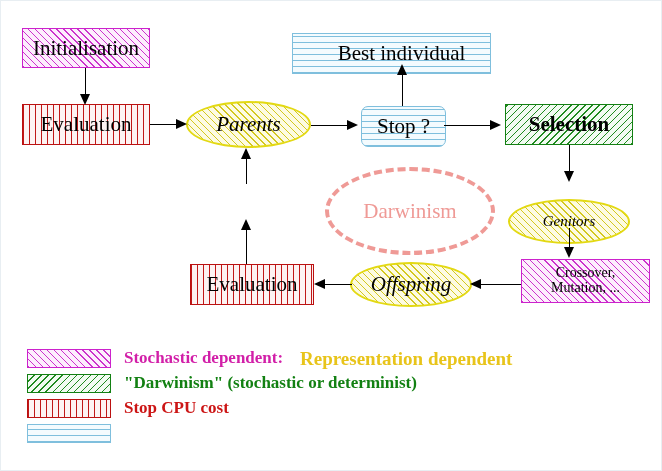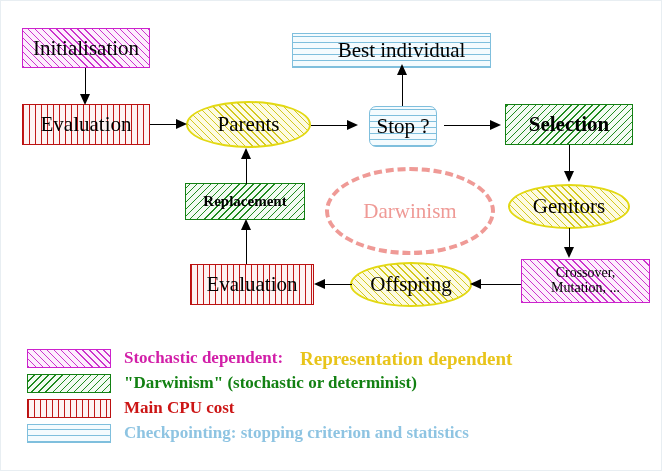--- a/index.html
+++ b/index.html
@@ -51,20 +51,21 @@
     background-color: #f4fbfe;
     background-image: repeating-linear-gradient(0deg,
         #7fbfdd 0px, #7fbfdd 1px, rgba(255,255,255,0) 1px, rgba(255,255,255,0) 6px);
     border: 1.5px solid #7fbfdd;
   }
   .fill-yellow {
     background-color: #fdfbe2;
     background-image: repeating-linear-gradient(45deg,
         #d4c820 0px, #d4c820 1px, rgba(255,255,255,0) 1px, rgba(255,255,255,0) 5px);
     border: 2px solid #e3d913;
+    font-style: italic;
   }
 
   .ellipse { border-radius: 50%; }
   .rounded { border-radius: 7px; }
 
   
   .line {
     position: absolute;
     background: #000000;
   }
@@ -127,52 +128,49 @@
   </div>
 
   <div class="node fill-red" style="left:22px; top:104px; width:128px; height:41px; font-size:21px;">
     <span>Evaluation</span>
   </div>
 
   <div class="node fill-yellow ellipse" style="left:186px; top:101px; width:125px; height:47px; font-size:21px;">
     <span>Parents</span>
   </div>
 
-  <div class="node fill-blue" style="left:292px; top:33px; width:199px; height:35px; font-size:21px;padding-left:20px;">
+  <div class="node fill-blue" style="left:292px; top:33px; width:199px; height:41px; font-size:21px;padding-left:20px;">
     <span>Best individual</span>
   </div>
 
-  <div class="node fill-blue rounded" style="left:369px; top:106px; width:68px; height:41px; font-size:21px;">
+  <div class="node fill-blue rounded" style="left:361px; top:106px; width:85px; height:41px; font-size:21px;">
     <span>Stop ?</span>
   </div>
 
   <div class="node fill-green" style="left:505px; top:104px; width:128px; height:41px; font-size:21px;">
     <span>Selection</span>
   </div>
 
-  <div class="node fill-yellow ellipse" style="left:508px; top:184px; width:122px; height:45px; font-size:21px;">
+  <div class="node fill-yellow ellipse" style="left:508px; top:199px; width:122px; height:45px; font-size:15px;">
     <span>Genitors</span>
   </div>
 
   <div class="node fill-yellow ellipse" style="left:350px; top:262px; width:122px; height:45px; font-size:21px;">
     <span>Offspring</span>
   </div>
 
   <div class="node fill-magenta" style="left:521px; top:259px; width:129px; height:44px; font-size:14px; flex-direction:column;">
     <span>Crossover,</span>
     <span>Mutation, ...</span>
   </div>
 
   <div class="node fill-red" style="left:190px; top:264px; width:124px; height:41px; font-size:21px;">
     <span>Evaluation</span>
   </div>
 
-  <div class="node fill-green" style="left:185px; top:183px; width:120px; height:37px; font-size:15px;">
-    <span>Replacement</span>
-  </div>
 
   <div class="generation" style="left:325px; top:167px; width:170px; height:88px; font-size:21px;">
     <span>Darwinism</span>
   </div>
 
   <div class="line" style="left:85px; top:68px; width:1px; height:28px;"></div>
   <div class="arrow down" style="left:80px; top:94px;"></div>
 
   <div class="line" style="left:150px; top:124px; width:28px; height:1px;"></div>
   <div class="arrow right" style="left:176px; top:119px;"></div>
@@ -205,18 +203,17 @@
   <div class="arrow up" style="left:241px; top:148px;"></div>
 
   <div class="legend-swatch fill-magenta" style="left:27px; top:349px; width:84px; height:19px;"></div>
   <div class="legend-text lg-magenta" style="left:124px; top:348px; font-size:17px;">Stochastic dependent:</div>
   <div class="legend-text lg-gold" style="left:300px; top:348px; font-size:19px;">Representation dependent</div>
 
   <div class="legend-swatch fill-green" style="left:27px; top:374px; width:84px; height:19px;"></div>
   <div class="legend-text lg-green" style="left:124px; top:373px; font-size:17px;">"Darwinism" (stochastic or determinist)</div>
 
   <div class="legend-swatch fill-red" style="left:27px; top:399px; width:84px; height:19px;"></div>
-  <div class="legend-text lg-red" style="left:124px; top:398px; font-size:17px;">Main CPU cost</div>
+  <div class="legend-text lg-red" style="left:124px; top:398px; font-size:17px;">Stop CPU cost</div>
 
   <div class="legend-swatch fill-blue" style="left:27px; top:424px; width:84px; height:19px;"></div>
-  <div class="legend-text lg-blue" style="left:124px; top:423px; font-size:17px;">Checkpointing: stopping criterion and statistics</div>
 
 </div>
 
 </body></html>

